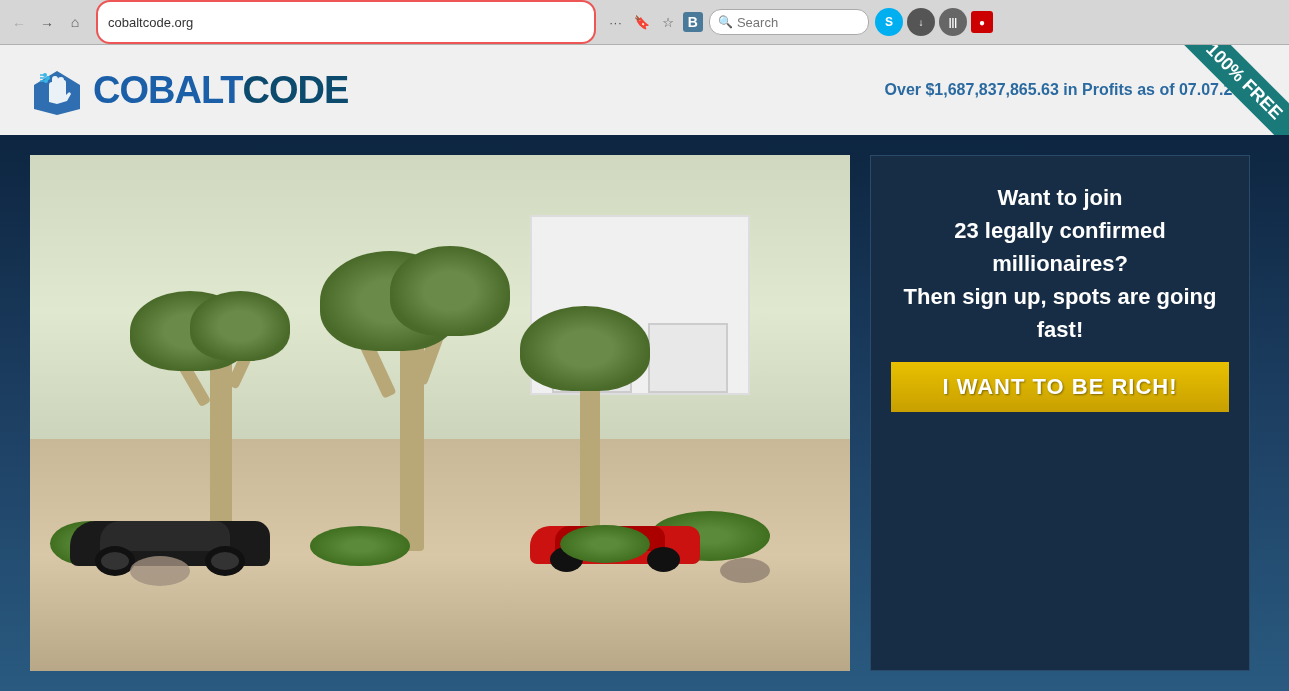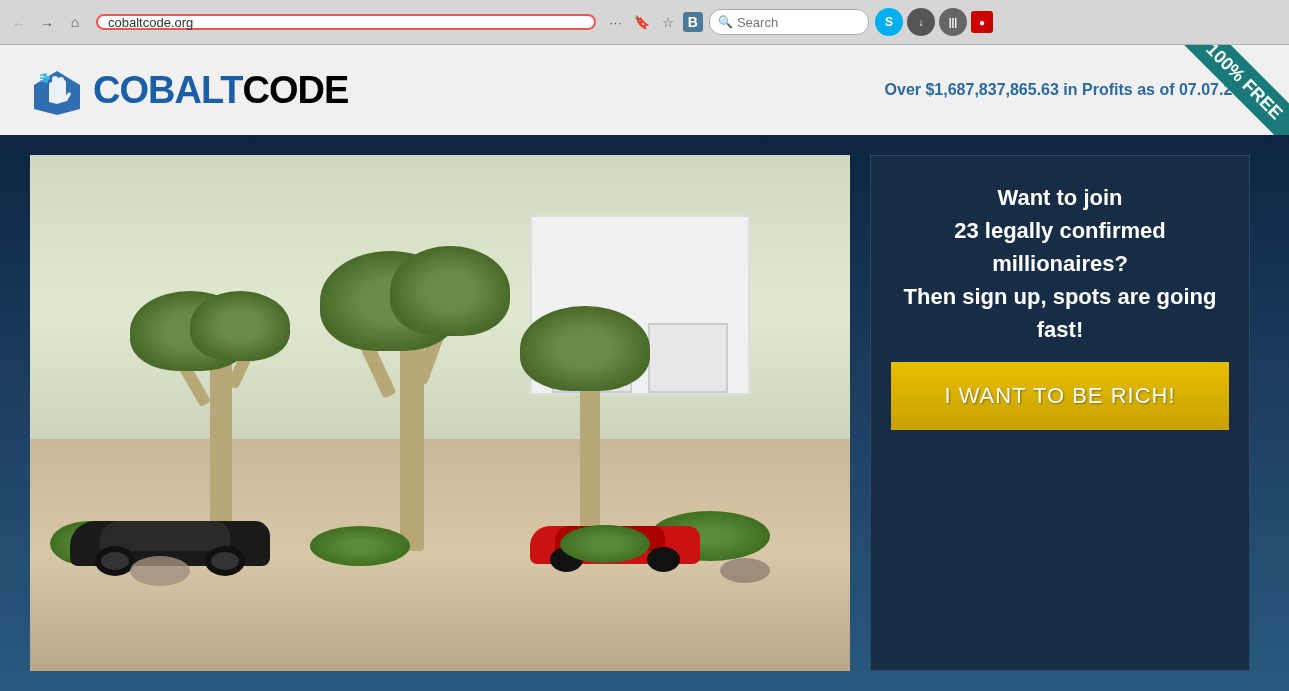--- a/index.html
+++ b/index.html
@@ -25,21 +25,21 @@
       color: #555;
     }
     .nav-btn:disabled { color: #aaa; }
     .address-bar-container {
       flex: 1;
       display: flex;
       align-items: center;
       background: white;
       border: 2px solid #e55;
       border-radius: 14px;
-      height: 16px;
+      height: 44px;
       padding: 0 10px;
       max-width: 500px;
       margin: 0 4px;
     }
     .address-bar {
       border: none;
       outline: none;
       width: 100%;
       font-size: 13px;
       color: #333;
@@ -116,21 +116,21 @@
     .logo-icon {
       width: 55px;
       height: 55px;
     }
     .logo-text {
       font-size: 38px;
       font-weight: bold;
       letter-spacing: -1px;
     }
     .logo-cobalt { color: #1a5fa8; margin-top: 32px; }
-    .logo-code { color: #000000; }
+    .logo-code { color: #0c4a6e; }
 
     .header-tagline {
       color: #2a6aa0;
       font-size: 16px;
       font-weight: bold;
       text-align: center;
     }
 
     
     .ribbon {
@@ -252,26 +252,26 @@
       background: white;
       border: 1px solid #ccc;
       padding: 0 20px;
       font-size: 16px;
       color: #999;
       text-align: center;
     }
 
     .signup-button {
       width: 100%;
-      height: 68px;
+      height: 50px;
       background: linear-gradient(180deg, #e8c000 0%, #c8a000 100%);
       border: none;
       color: white;
       font-size: 22px;
-      font-weight: normal;
+      font-weight: bold;
       cursor: pointer;
       letter-spacing: 1px;
       text-shadow: 1px 1px 2px rgba(0,0,0,0.4);
     }
   </style>
 </head>
 <body>
 
 <div class="browser-chrome">
 

